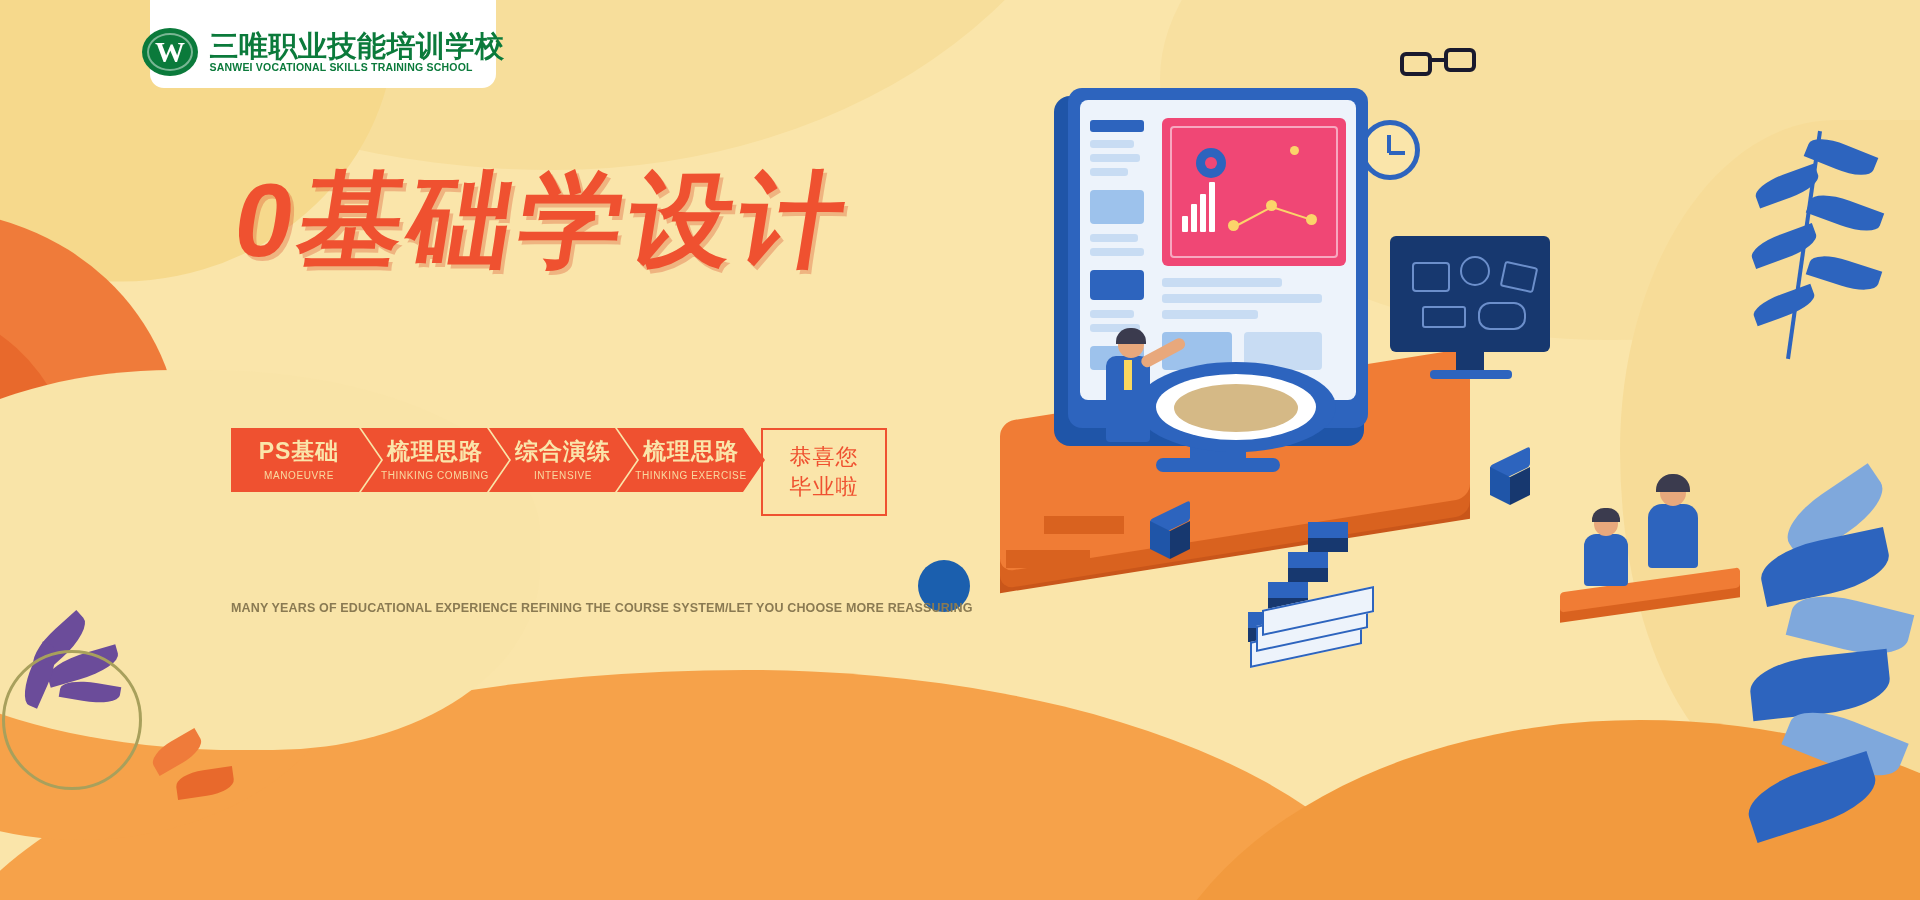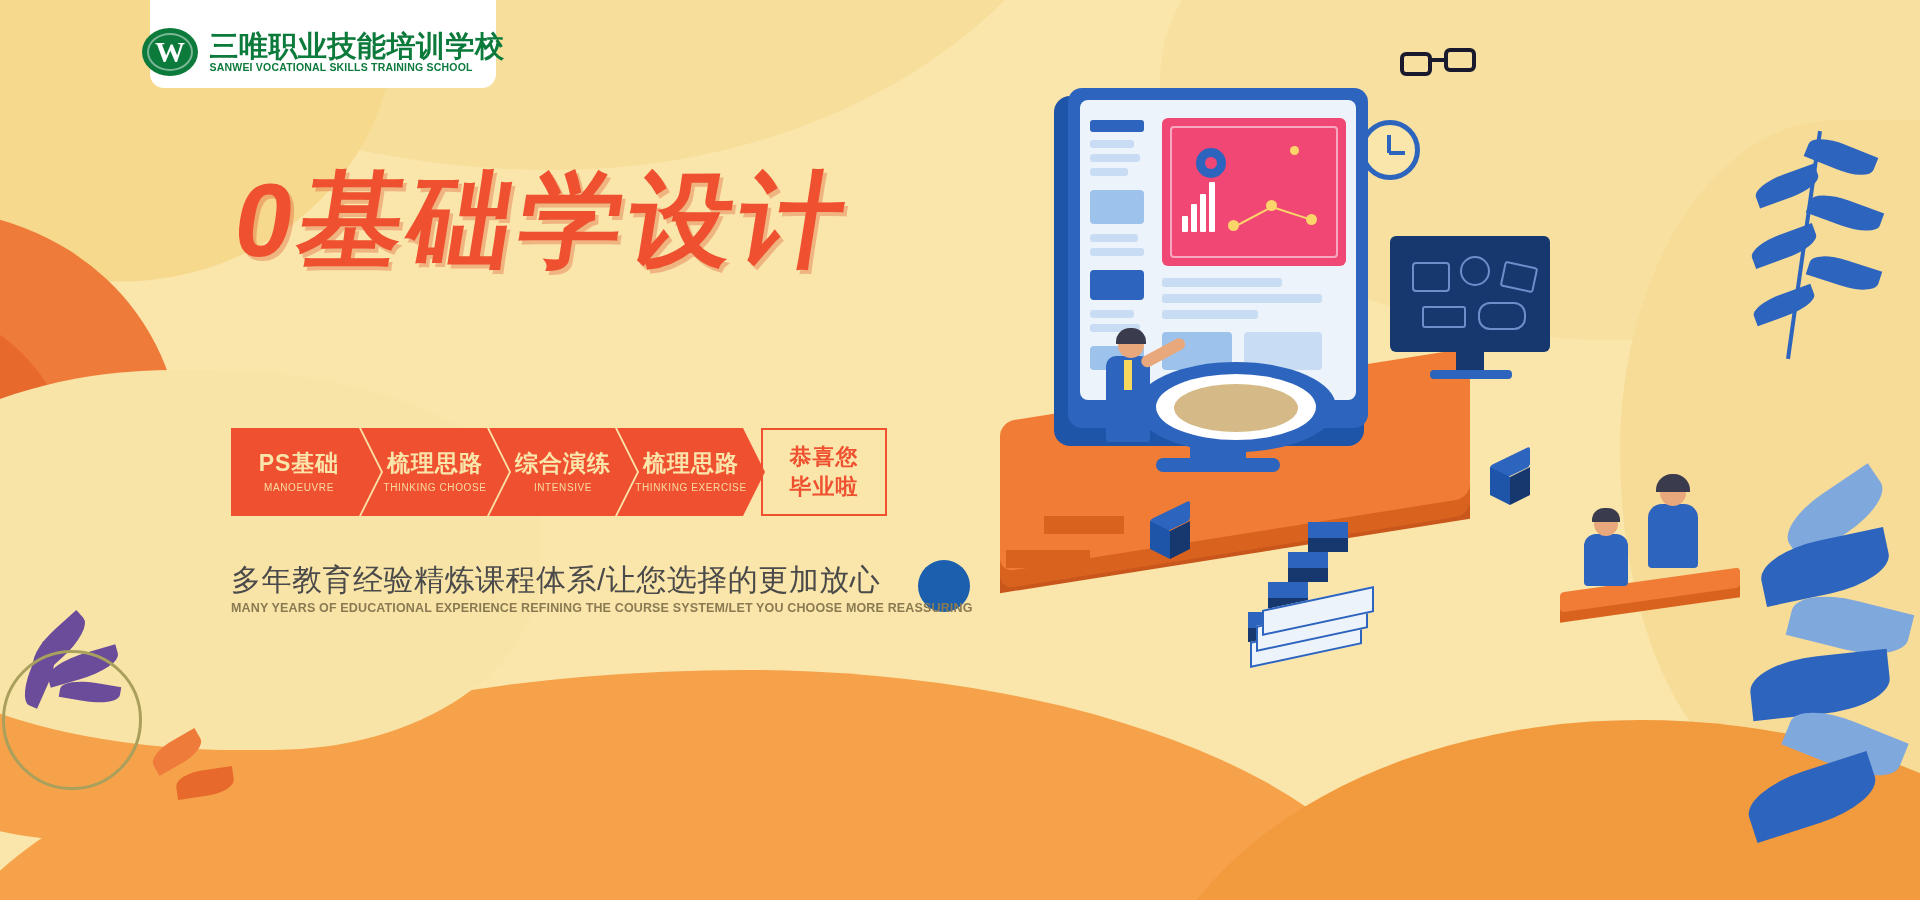--- a/index.html
+++ b/index.html
@@ -113,42 +113,42 @@
     position:absolute;left:231px;top:337px;
     height:47px;padding:0 26px;border-radius:24px;
     background:#1B4F9C;color:#F6E3A6;
     display:flex;align-items:center;
     font-size:29px;font-weight:700;letter-spacing:.5px;white-space:nowrap;
   }
 
   
   .steps{position:absolute;left:231px;top:428px;display:flex;align-items:stretch;height:88px;}
   .step{
-    position:relative;background:#EF5130;height:88px;
+    position:relative;background:#EF5130;height:64px;
     display:flex;flex-direction:column;align-items:center;justify-content:center;
     color:#FAE5AA;box-sizing:border-box;
   }
   .step .cn{font-size:23px;font-weight:700;letter-spacing:1px;line-height:1.1;white-space:nowrap;}
   .step .en{font-size:10px;letter-spacing:.6px;margin-top:6px;white-space:nowrap;opacity:.92;}
   .step.s1{width:132px;padding-right:14px;clip-path:polygon(0 0,100% 0,100% 100%,0 100%,0 100%);}
   .step.chev{
     width:148px;margin-left:-20px;
     clip-path:polygon(0 0, calc(100% - 22px) 0, 100% 50%, calc(100% - 22px) 100%, 0 100%, 22px 50%);
   }
   .step.s1{
     width:150px;
     clip-path:polygon(0 0, calc(100% - 22px) 0, 100% 50%, calc(100% - 22px) 100%, 0 100%, 0 100%);
   }
   .step-final{
     height:88px;width:126px;margin-left:-4px;
     border:2px solid #EF5130;background:transparent;box-sizing:border-box;
     display:flex;flex-direction:column;align-items:center;justify-content:center;
     color:#EF5130;
   }
-  .step-final .l{font-size:22px;font-weight:700;line-height:1.35;letter-spacing:1px;white-space:nowrap;}
+  .step-final .l{font-size:22px;font-weight:400;line-height:1.35;letter-spacing:1px;white-space:nowrap;}
 
   
   .tagline{
     position:absolute;left:231px;top:560px;
     font-size:30px;color:#4A4A4A;letter-spacing:.5px;white-space:nowrap;
   }
   .tagline-en{
     position:absolute;left:231px;top:601px;
     font-size:12.5px;color:#8A7A52;letter-spacing:.15px;white-space:nowrap;font-weight:700;
   }
@@ -293,37 +293,36 @@
   <div class="headline">0基础学设计</div>
 
 
   <div class="steps">
     <div class="step s1">
       <span class="cn">PS基础</span>
       <span class="en">MANOEUVRE</span>
     </div>
     <div class="step chev">
       <span class="cn">梳理思路</span>
-      <span class="en">THINKING CHOOSE</span>
+      <span class="en">THINKING COMBING</span>
     </div>
     <div class="step chev">
       <span class="cn">综合演练</span>
       <span class="en">INTENSIVE</span>
     </div>
     <div class="step chev">
       <span class="cn">梳理思路</span>
       <span class="en">THINKING EXERCISE</span>
     </div>
     <div class="step-final">
       <span class="l">恭喜您</span>
       <span class="l">毕业啦</span>
     </div>
   </div>
 
-  <div class="tagline">多年教育经验精炼课程体系/让您选择的更加放心</div>
   <div class="tagline-en">MANY YEARS OF EDUCATIONAL EXPERIENCE REFINING THE COURSE SYSTEM/LET YOU CHOOSE MORE REASSURING</div>
 
   <div class="illo">
 
     <div class="ab glasses">
       <div class="gl-l" style="left:0;top:4px;"></div>
       <div class="gl-r" style="left:44px;top:0;"></div>
       <div class="gl-br" style="left:31px;top:10px;"></div>
     </div>
 

